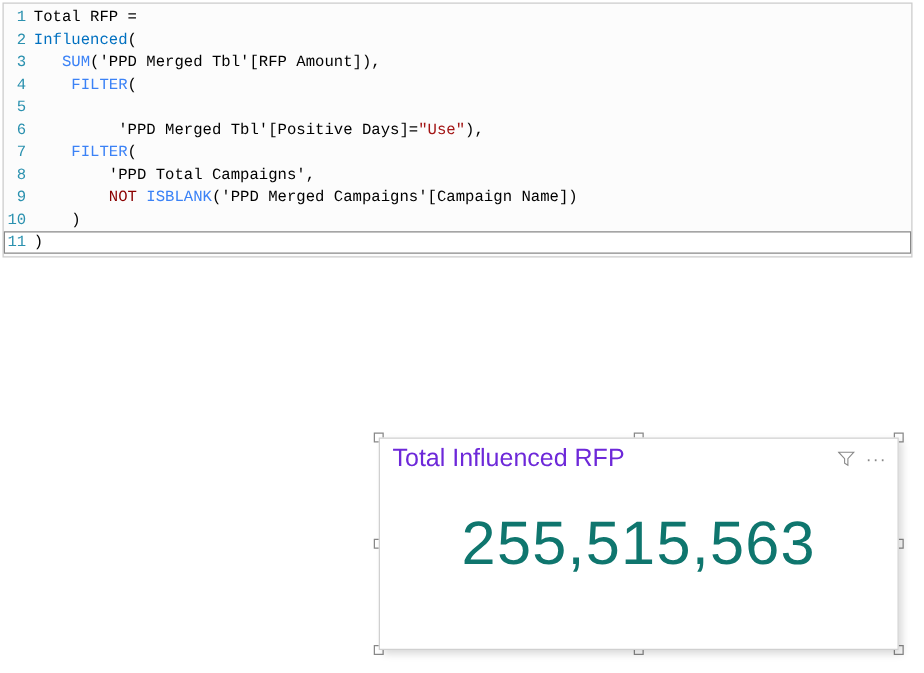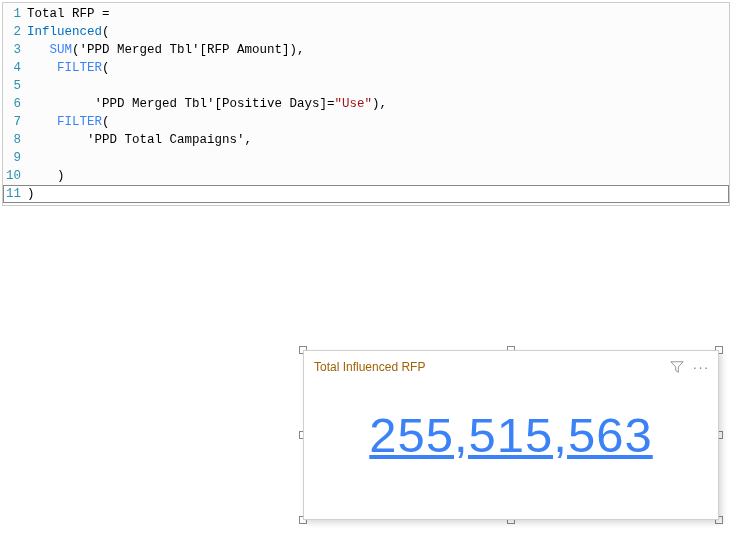--- a/index.html
+++ b/index.html
@@ -75,49 +75,48 @@
     position: relative;
     padding: 4px 10px;
   }
   .card-header {
     display: flex;
     align-items: center;
     justify-content: space-between;
     height: 24px;
   }
   .card-title {
-    font-size: 12px;
+    font-size: 20px;
     font-weight: 400;
-    color: #a16207;
+    color: #6d28d9;
   }
   .card-icons {
     display: flex;
     gap: 10px;
     align-items: center;
     color: #888;
   }
   .icon {
     width: 14px;
     height: 14px;
     display: flex;
     align-items: center;
     justify-content: center;
     cursor: pointer;
   }
   .filter-icon svg { stroke: #888; fill: none; }
   .more-icon { font-size: 14px; letter-spacing: 1px; color: #888; line-height: 1; }
   .card-value {
     font-size: 49px;
     font-weight: 400;
-    color: #3b82f6;
+    color: #0f766e;
     text-align: center;
     letter-spacing: 1px;
     margin-top: 28px;
     font-family: 'Segoe UI Light','Segoe UI', Arial, sans-serif;
-    text-decoration: underline;
   }
 </style>
 </head>
 <body>
 
 <div class="formula-bar" id="formula-bar">
     <div class="code-line">
       <span class="line-num">1</span>
       <span class="code"><span class="plain">Total RFP = </span></span>
     </div>
@@ -143,20 +142,21 @@
     <div class="code-line">
       <span class="line-num">7</span>
       <span class="code">    <span class="kw-fn">FILTER</span><span class="plain">(</span></span>
     </div>
     <div class="code-line">
       <span class="line-num">8</span>
       <span class="code">        <span class="plain">'PPD Total Campaigns',</span></span>
     </div>
     <div class="code-line">
       <span class="line-num">9</span>
+      <span class="code">        <span class="kw-not">NOT</span><span class="plain"> </span><span class="kw-fn">ISBLANK</span><span class="plain">('PPD Merged Campaigns'[Campaign Name])</span></span>
     </div>
     <div class="code-line">
       <span class="line-num">10</span>
       <span class="code">    <span class="plain">)</span></span>
     </div>
     <div class="code-line cursor-line">
       <span class="line-num">11</span>
       <span class="code"><span class="plain">)</span></span>
     </div>
   </div>

